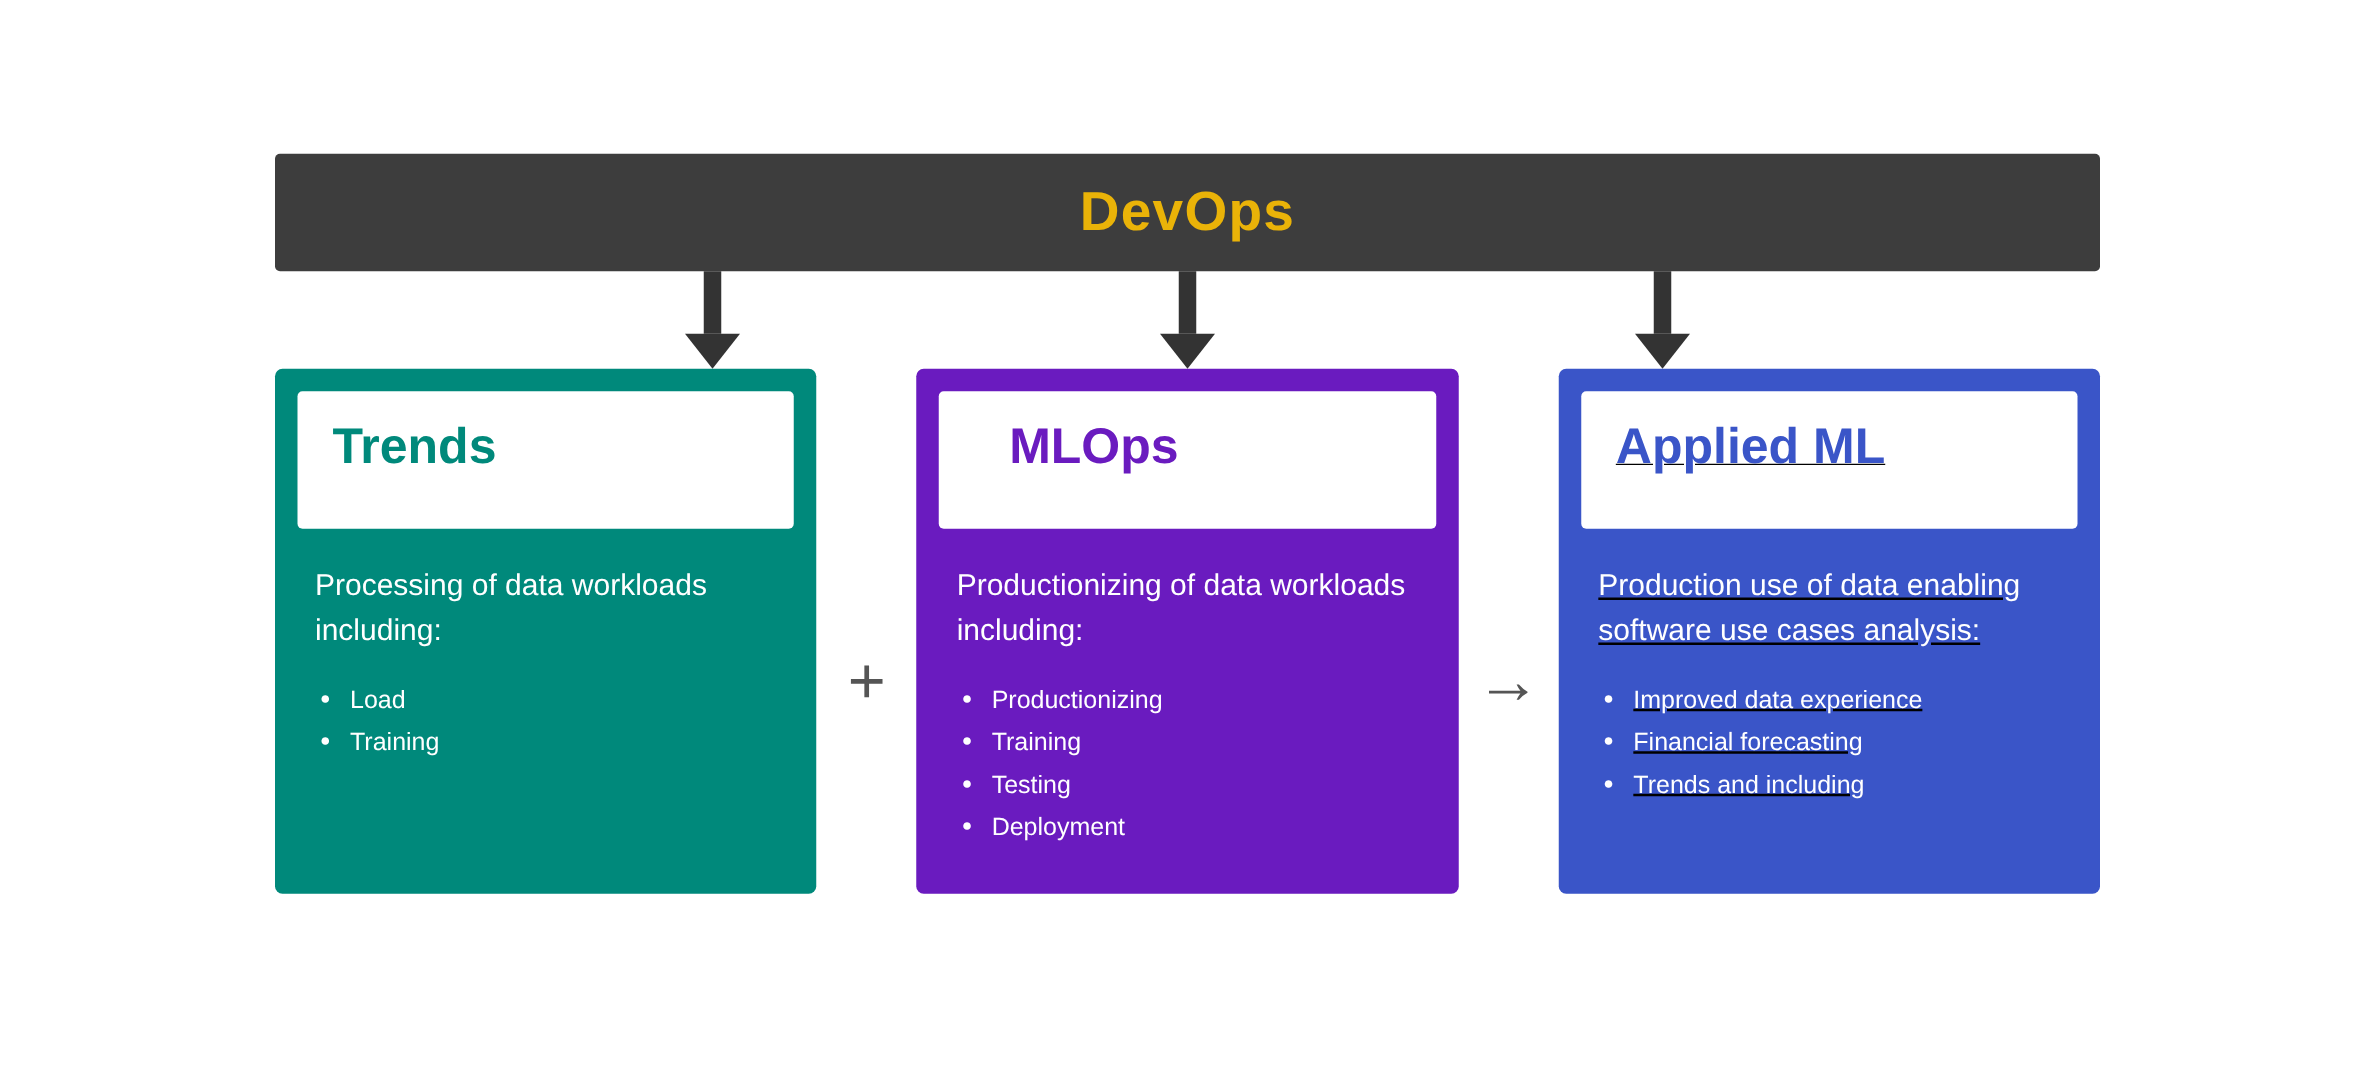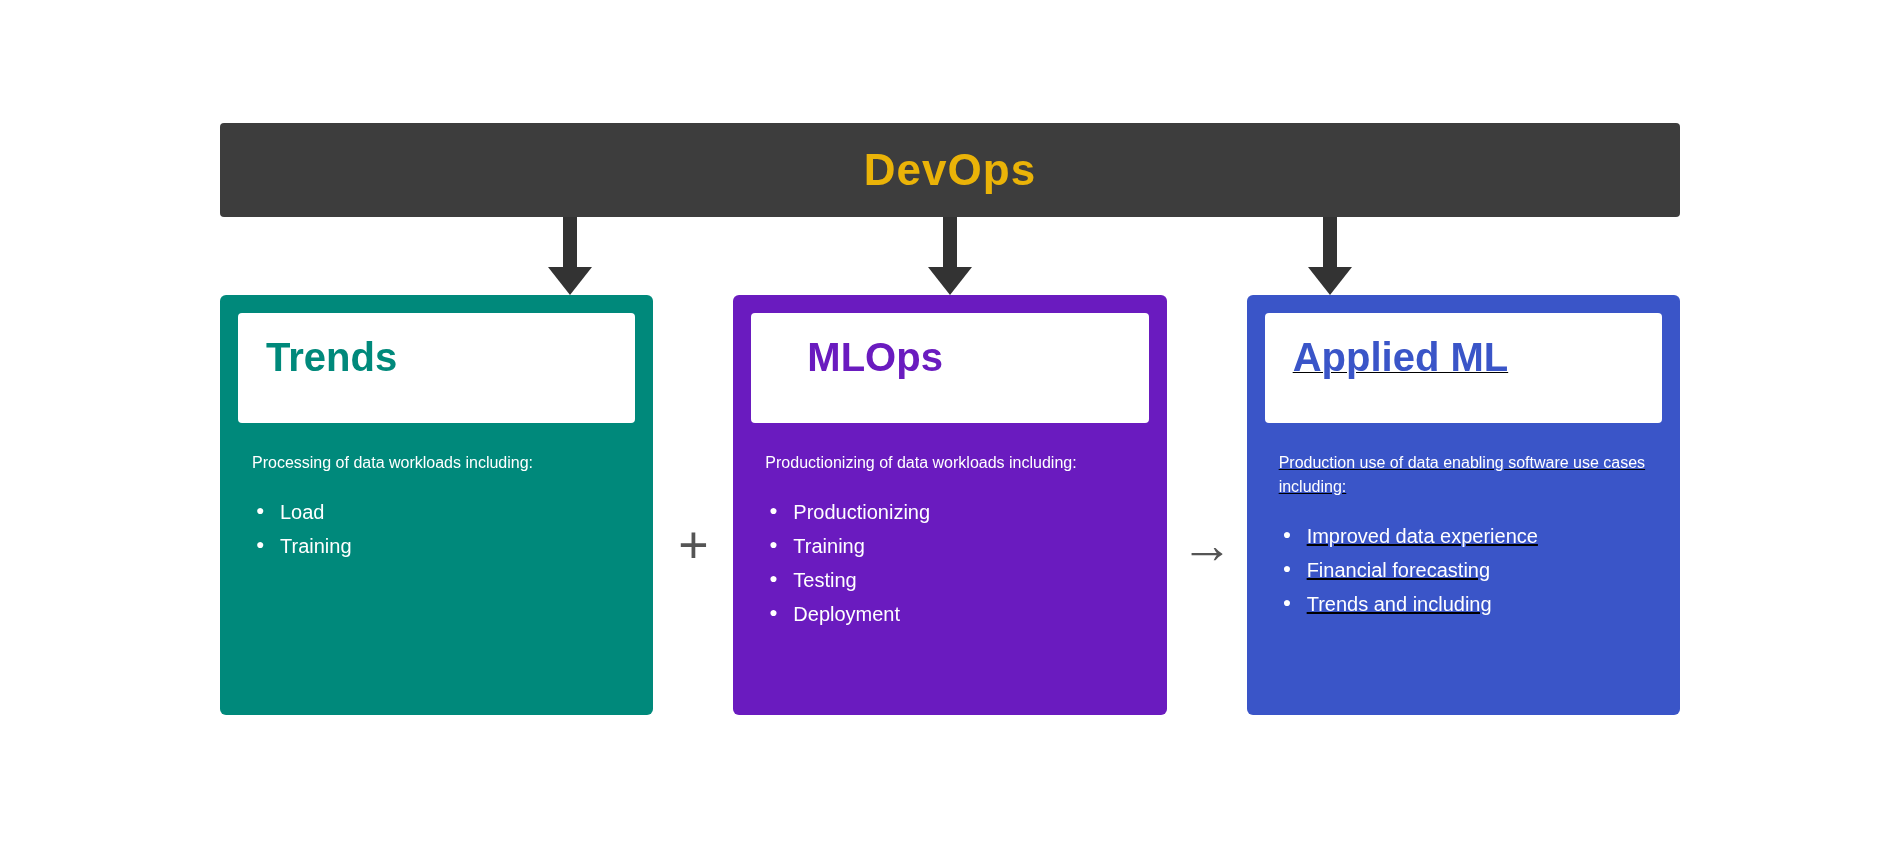--- a/index.html
+++ b/index.html
@@ -107,21 +107,21 @@
     .card-title-mlops { color: #6a1bbf; margin-left: 28px; }
     .card-title-appliedml { color: #3a55c8; }
 
     
     .card-body {
       padding: 28px 32px 32px 32px;
       color: #ffffff;
     }
 
     .card-description {
-      font-size: 16px;
+      font-size: 24px;
       line-height: 1.5;
       margin-bottom: 20px;
     }
 
     .card-list {
       list-style: none;
       padding: 0;
     }
 
     .card-list li {
@@ -223,21 +223,21 @@
       </div>
     </div>
 
     <div class="arrow-right">→</div>
 
     <div class="card card-appliedml">
       <div class="card-header">
         <span class="card-title card-title-appliedml">Applied ML</span>
       </div>
       <div class="card-body">
-        <p class="card-description">Production use of data enabling software use cases including:</p>
+        <p class="card-description">Production use of data enabling software use cases analysis:</p>
         <ul class="card-list">
           <li>Improved data experience</li>
           <li>Financial forecasting</li>
           <li>Trends and including</li>
         </ul>
       </div>
     </div>
 
   </div>
 </div>

